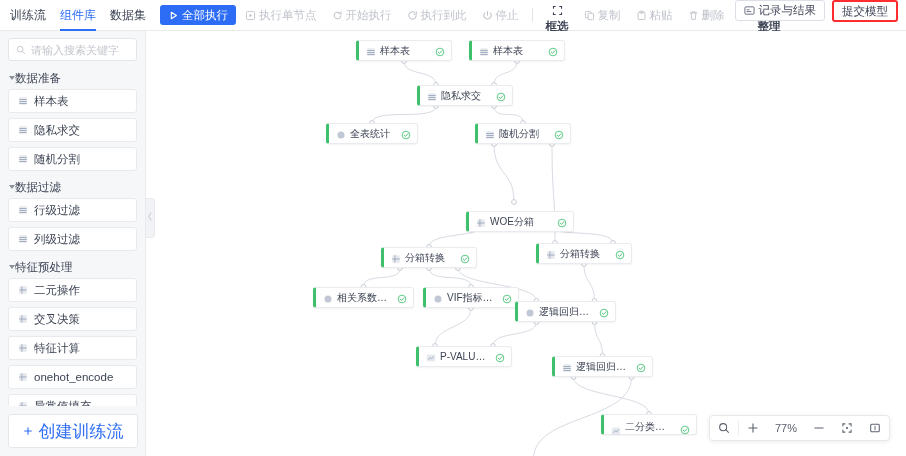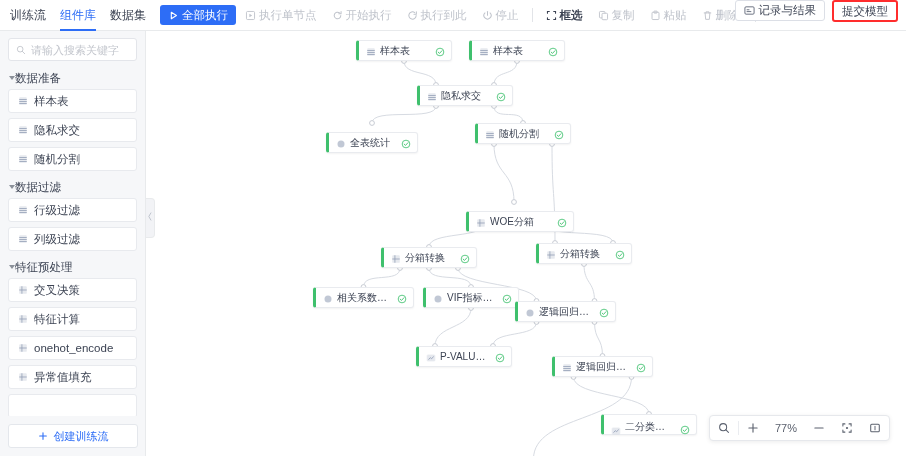--- a/index.html
+++ b/index.html
@@ -36,21 +36,21 @@
   .btn-primary {
     background: #2d6df6; color: #fff; border-radius: 3px;
     height: 20px; padding: 0 8px; display: flex; align-items: center; gap: 3px;
     font-size: 11.5px; cursor: pointer; white-space: nowrap;
   }
   .btn-ghost {
     color: #bfc3cb; height: 20px; padding: 0 6px;
     display: flex; align-items: center; gap: 3px;
     font-size: 11.5px; cursor: default; white-space: nowrap;
   }
-  .btn-ghost.enabled { color: #3c4353; cursor: pointer; }
+  .btn-ghost.enabled { color: #3c4353; cursor: pointer; flex-direction: column; }
   .ico { display: inline-flex; align-items: center; justify-content: center; width: 11px; height: 11px; }
   .ico svg { display: block; }
 
   .right-actions {
     position: absolute; right: 8px; top: 0; height: 31px;
     display: flex; gap: 7px;
   }
   .btn-outline {
     border: 1px solid #dcdfe6; border-radius: 3px; background: #fff;
     height: 21px; padding: 0 8px; display: flex; align-items: center; gap: 4px;
@@ -91,23 +91,23 @@
     display: flex; align-items: center; gap: 6px; padding-left: 9px;
     font-size: 11.5px; color: #3c4353; cursor: grab;
   }
   .comp-ico { width: 10px; height: 10px; flex: 0 0 auto; }
 
   .create-btn-wrap {
     position: absolute; left: 0; bottom: 0; width: 146px; padding: 8px;
     background: #f6f7f9;
   }
   .create-btn {
-    height: 24px; background: #fff; border: 1px solid #e4e7ec; border-radius: 3px;
+    height: 34px; background: #fff; border: 1px solid #e4e7ec; border-radius: 3px;
     display: flex; align-items: center; justify-content: center; gap: 5px;
-    font-size: 11px; color: #2d6df6; cursor: pointer;
+    font-size: 17px; color: #2d6df6; cursor: pointer;
   }
   .collapse-handle {
     position: absolute; left: 146px; top: 198px; width: 9px; height: 40px;
     background: #f2f3f6; border: 1px solid #e8eaec; border-left: 0;
     border-radius: 0 4px 4px 0;
     display: flex; align-items: center; justify-content: center;
     cursor: pointer; z-index: 5;
   }
 
   
@@ -325,20 +325,27 @@
         <div class="comp-item">
           <span class="comp-ico"><svg viewBox="0 0 12 12" width="10" height="10">
               <rect x="1.5" y="1.5" width="9" height="9" rx="1" fill="#8e9bb3" opacity=".22"></rect>
               <path d="M1.5 4.2h9M1.5 6.6h9M1.5 9h9" stroke="#8e9bb3" stroke-width=".9"></path>
             </svg></span>
           <span>列级过滤</span>
         </div>
         <div class="cat-header">
           <span class="caret"></span>
           <span>特征预处理</span>
+        </div>
+        <div class="comp-item">
+          <span class="comp-ico"><svg viewBox="0 0 12 12" width="10" height="10">
+              <rect x="1.5" y="1.5" width="9" height="9" rx="1" fill="#8e9bb3" opacity=".22"></rect>
+              <path d="M4.7 1.5v9M1.5 6h9" stroke="#8e9bb3" stroke-width=".9"></path>
+            </svg></span>
+          <span>二元操作</span>
         </div>
         <div class="comp-item">
           <span class="comp-ico"><svg viewBox="0 0 12 12" width="10" height="10">
               <rect x="1.5" y="1.5" width="9" height="9" rx="1" fill="#8e9bb3" opacity=".22"></rect>
               <path d="M4.7 1.5v9M1.5 6h9" stroke="#8e9bb3" stroke-width=".9"></path>
             </svg></span>
           <span>交叉决策</span>
         </div>
         <div class="comp-item">
           <span class="comp-ico"><svg viewBox="0 0 12 12" width="10" height="10">
@@ -465,21 +472,21 @@
           <span class="n-ico"><svg viewBox="0 0 12 12" width="10" height="10">
               <rect x="1.5" y="1.5" width="9" height="9" rx="1" fill="#8e9bb3" opacity=".22"></rect>
               <path d="M1.5 4.2h9M1.5 6.6h9M1.5 9h9" stroke="#8e9bb3" stroke-width=".9"></path>
             </svg></span>
           <span class="n-label">隐私求交</span>
           <span class="n-status"><svg viewBox="0 0 12 12" width="10" height="10">
               <circle cx="6" cy="6" r="4.6" fill="none" stroke="#3fc06d" stroke-width="1"></circle>
               <path d="M3.8 6.1l1.6 1.6 2.9-3.2" fill="none" stroke="#3fc06d" stroke-width="1.1" stroke-linecap="round" stroke-linejoin="round"></path>
             </svg></span>
         </div>
-        <div class="node" style="left: 180px; top: 101px; width: 92px;">
+        <div class="node" style="left: 180px; top: 92px; width: 92px;">
           <span class="n-ico"><svg viewBox="0 0 12 12" width="10" height="10">
               <circle cx="6" cy="6" r="4.2" fill="#8e9bb3" opacity=".55"></circle>
             </svg></span>
           <span class="n-label">全表统计</span>
           <span class="n-status"><svg viewBox="0 0 12 12" width="10" height="10">
               <circle cx="6" cy="6" r="4.6" fill="none" stroke="#3fc06d" stroke-width="1"></circle>
               <path d="M3.8 6.1l1.6 1.6 2.9-3.2" fill="none" stroke="#3fc06d" stroke-width="1.1" stroke-linecap="round" stroke-linejoin="round"></path>
             </svg></span>
         </div>
         <div class="node" style="left: 329px; top: 92px; width: 96px;">

